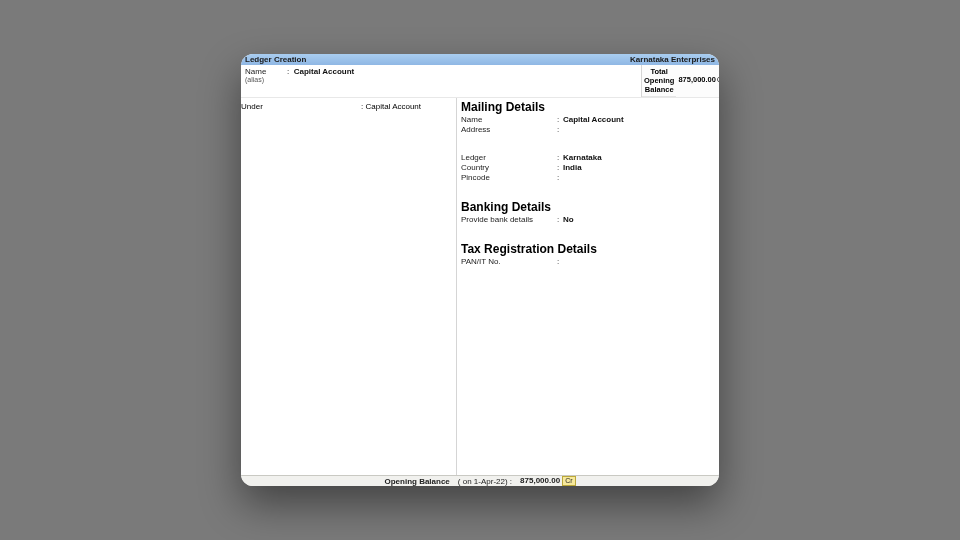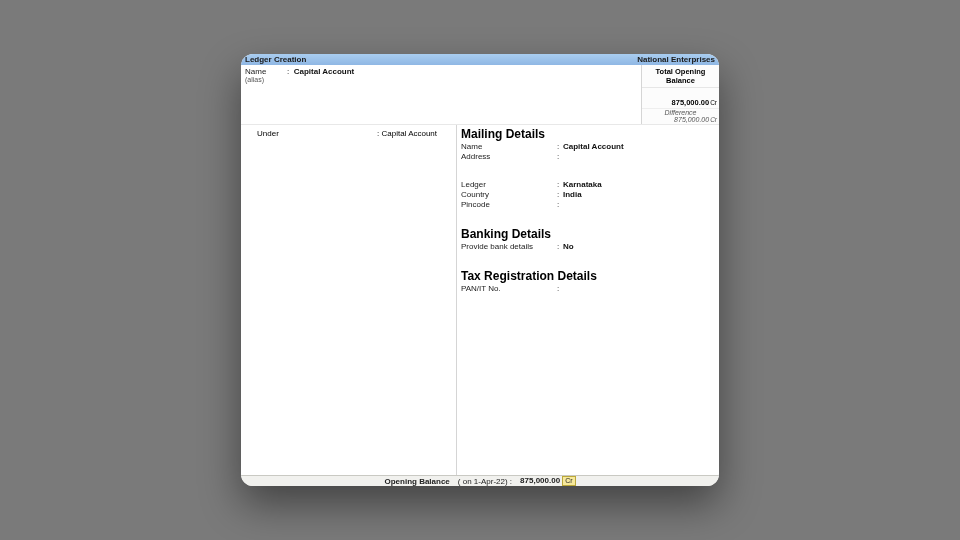--- a/index.html
+++ b/index.html
@@ -46,21 +46,21 @@
   }
   .lbl { width: 36px; color: #222; }
   .lbl-stack { display:flex; flex-direction:column; }
   .alias { font-size: 7px; color: #555; }
   .val { font-weight: bold; color: #111; }
   .topright {
     width: 78px;
     border-left: 1px solid #d5d5d5;
     background: #fcfcfc;
     display: flex;
-    flex-direction: column;
+    flex-direction: row;
     font-size: 7px;
   }
   .topright .hdr {
     text-align: center;
     font-weight: bold;
     padding: 2px 2px;
     border-bottom: 1px solid #e6e6e6;
     font-size: 7.5px;
   }
   .topright .amt {
@@ -86,21 +86,21 @@
   }
   .crdr { font-size: 6.5px; font-weight: normal; margin-left: 1px;}
   .body {
     flex: 1;
     display: flex;
     position: relative;
   }
   .leftcol {
     width: 216px;
     border-right: 1px solid #d5d5d5;
-    padding: 4px 16px;
+    padding: 4px 0;
   }
   .leftcol .row { display: flex; margin-bottom: 2px; }
   .leftcol .row .k { width: 120px; }
   .leftcol .row .v { font-weight: normal; }
   .rightcol {
     flex: 1;
     padding: 2px 4px;
   }
   .sect { font-weight: bold; margin-top: 0; margin-bottom: 1px; font-size: 12px;}
   .sect.gap { margin-top: 18px;}
@@ -132,21 +132,21 @@
     margin-left: 2px;
   }
 </style>
 </head>
 <body>
 
 <div class="window">
 
   <div class="titlebar">
     <span>Ledger Creation</span>
-    <span>National Enterprises</span>
+    <span>Karnataka Enterprises</span>
   </div>
 
   <div class="toprow">
     <div class="topleft">
       <div class="lbl-stack">
         <span class="lbl">Name</span>
         <span class="alias">(alias)</span>
       </div>
       <div>
         <span>:&nbsp;</span>

